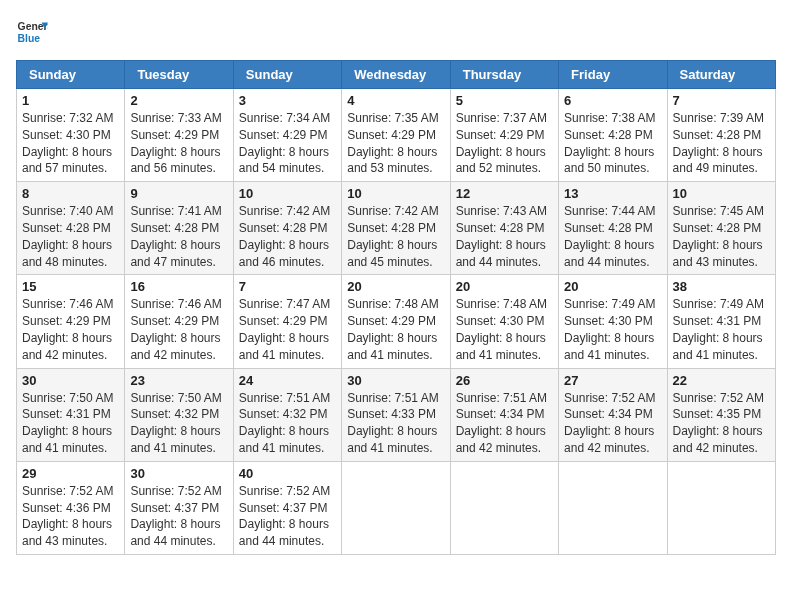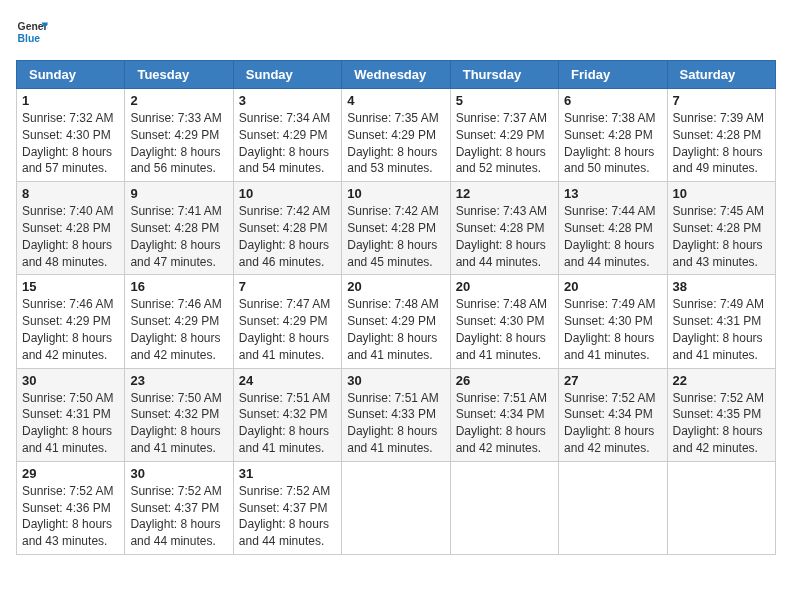--- a/index.html
+++ b/index.html
@@ -351,21 +351,21 @@
         </td>
         <td>
           <span class="day-number">30</span>
           <div class="day-info">
             Sunrise: 7:52 AM<br>
             Sunset: 4:37 PM<br>
             Daylight: 8 hours and 44 minutes.
           </div>
         </td>
         <td>
-          <span class="day-number">31</span>
+          <span class="day-number">40</span>
           <div class="day-info">
             Sunrise: 7:52 AM<br>
             Sunset: 4:37 PM<br>
             Daylight: 8 hours and 44 minutes.
           </div>
         </td>
         <td class="empty-cell"></td>
         <td class="empty-cell"></td>
         <td class="empty-cell"></td>
         <td class="empty-cell"></td>

